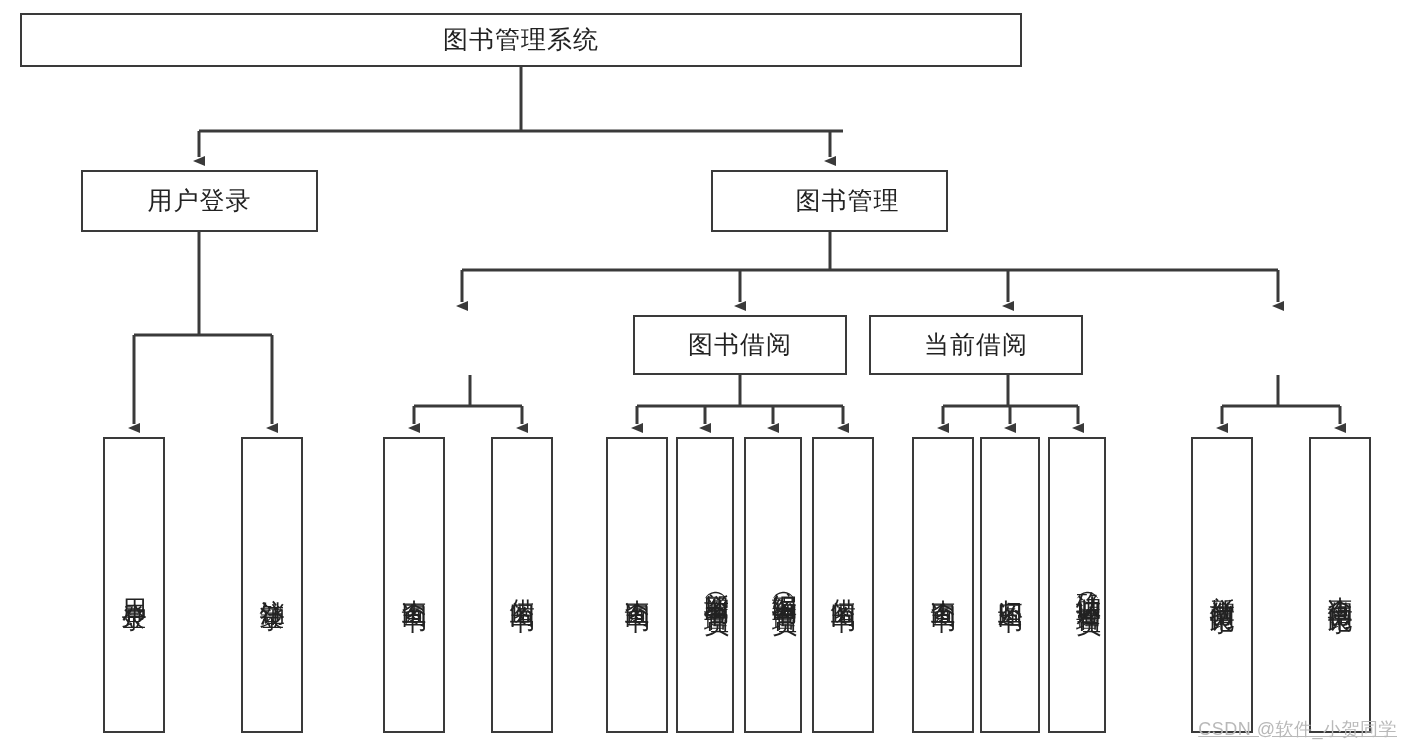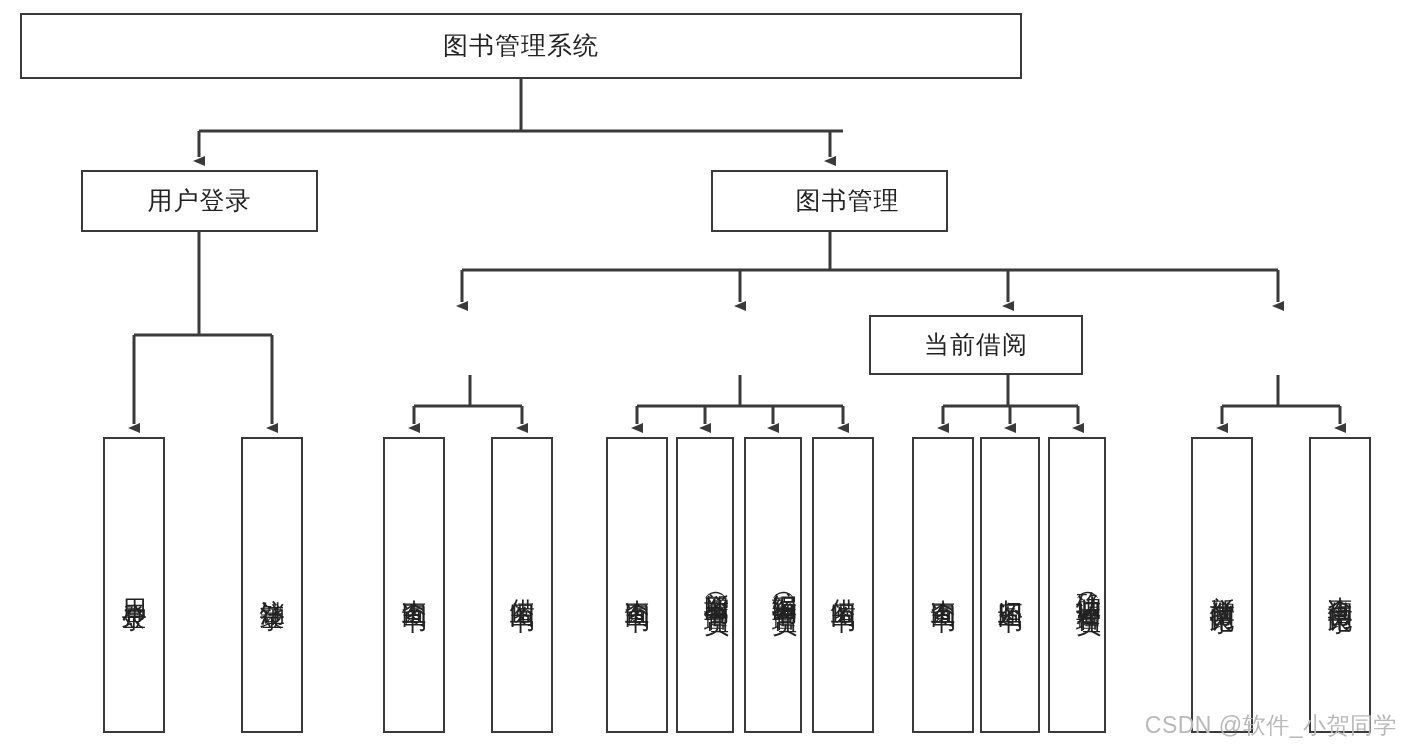--- a/index.html
+++ b/index.html
@@ -50,24 +50,25 @@
     white-space: nowrap;
     padding: 4px 0;
   }
   .node-v.top-align {
     align-items: flex-start;
   }
   .watermark {
     position: absolute;
     right: 8px;
     bottom: 6px;
-    font-size: 23px;
+    font-size: 18px;
     color: #b9b9b9;
     letter-spacing: 0.5px;
     white-space: nowrap;
+    text-decoration: underline;
   }
 </style>
 </head>
 <body>
 
 <div id="canvas">
 
   <svg id="wires" viewBox="0 0 1405 747" xmlns="http://www.w3.org/2000/svg">
     <defs>
       <marker id="arrow" markerWidth="10" markerHeight="12" refX="1" refY="6" orient="auto" markerUnits="userSpaceOnUse">
@@ -111,25 +112,26 @@
       <path d="M1010,406 L1010,424" marker-end="url(#arrow)"></path>
       <path d="M1078,406 L1078,424" marker-end="url(#arrow)"></path>
 
       <path d="M1278,375 L1278,406"></path>
       <path d="M1222,406 L1340,406"></path>
       <path d="M1222,406 L1222,424" marker-end="url(#arrow)"></path>
       <path d="M1340,406 L1340,424" marker-end="url(#arrow)"></path>
     </g>
   </svg>
 
-  <div class="node node-h" style="left:20px; top:13px; width:1002px; height:66px;">图书管理系统</div>
+  <div class="node node-h" style="left:20px; top:13px; width:1002px; height:54px;">图书管理系统</div>
 
   <div class="node node-h" style="left:81px; top:170px; width:237px; height:62px;">用户登录</div>
   <div class="node node-h" style="left:711px; top:170px; width:237px; height:62px;padding-left:36px;">图书管理</div>
 
+  <div class="node node-h" style="left:633px; top:315px; width:214px; height:60px;">图书借阅</div>
   <div class="node node-h" style="left:869px; top:315px; width:214px; height:60px;">当前借阅</div>
 
   <div class="node node-v" style="left:103px; top:437px; width:62px; height:296px;">用户登录</div>
   <div class="node node-v" style="left:241px; top:437px; width:62px; height:296px;">注销登录</div>
 
   <div class="node node-v" style="left:383px; top:437px; width:62px; height:296px;">查询图书</div>
   <div class="node node-v" style="left:491px; top:437px; width:62px; height:296px;">借阅图书</div>
 
   <div class="node node-v" style="left:606px; top:437px; width:62px; height:296px;">查询图书</div>
   <div class="node node-v top-align" style="left:676px; top:437px; width:58px; height:296px;">新增图书（管理员）</div>

